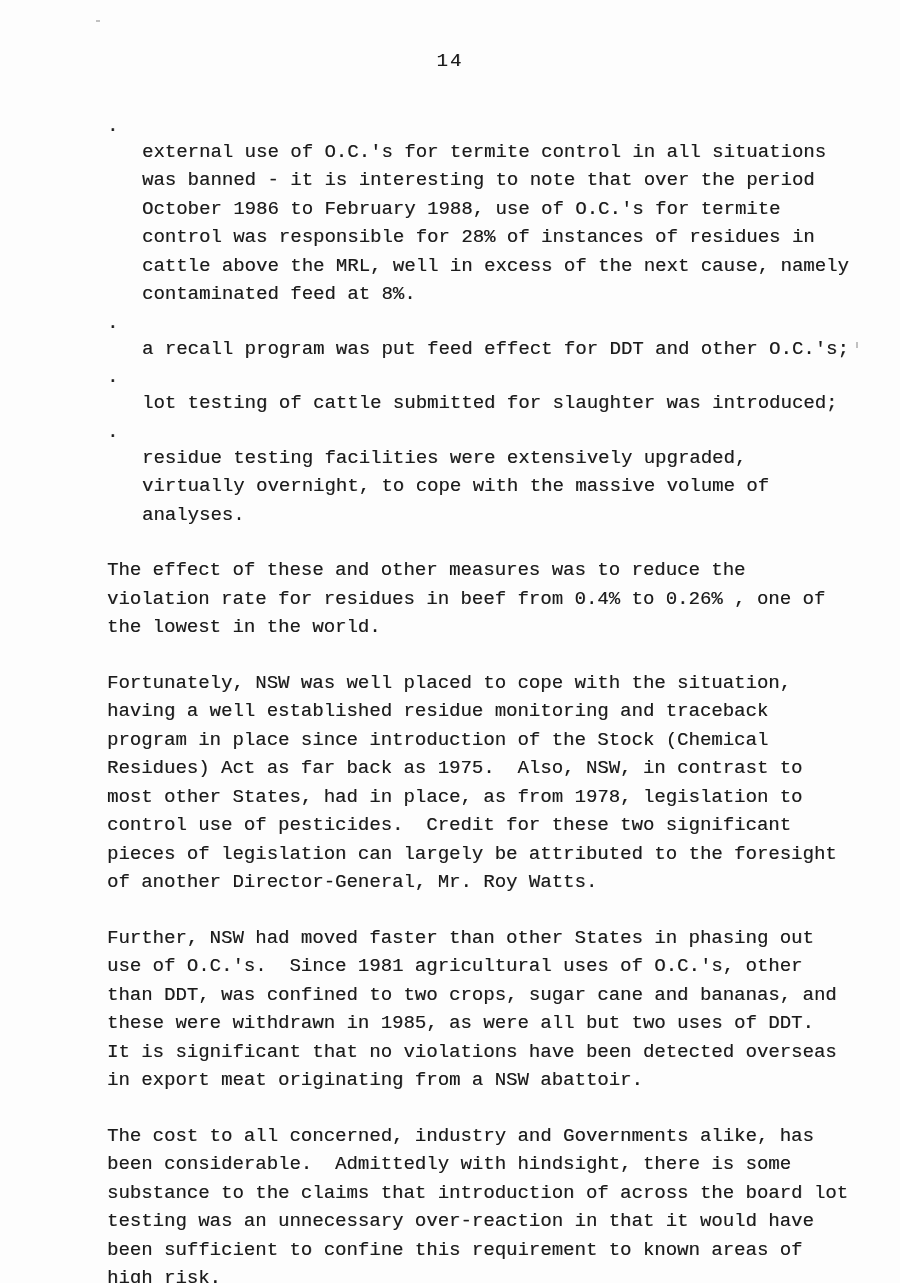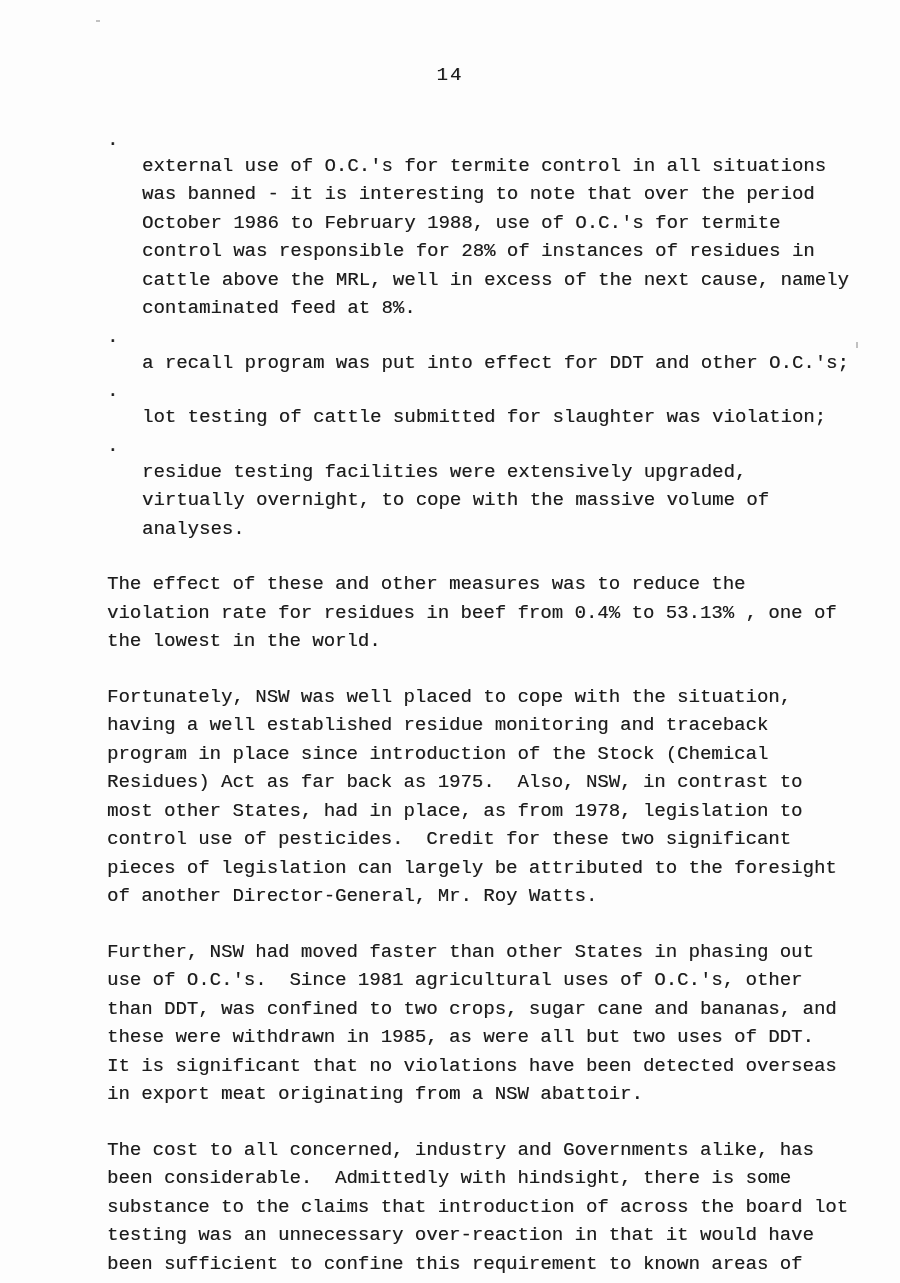--- a/index.html
+++ b/index.html
@@ -10,21 +10,21 @@
     height: 1283px;
     background: #fdfdfd;
     color: #1b1b1b;
     font-family: "Liberation Mono", "DejaVu Sans Mono", monospace;
     font-size: 19px;
     line-height: 28.5px;
     text-shadow: 0.4px 0.2px 0 rgba(27,27,27,0.5);
     overflow: hidden;
   }
   .page-number {
-    padding-top: 61px;
+    padding-top: 47px;
     text-align: center;
     letter-spacing: 2px;
   }
   .content {
     margin: 36px 0 0 107px;
     width: 780px;
   }
   .bullet-row { display: flex; align-items: flex-start; }
   .bullet-marker { flex: 0 0 35px; width: 35px; }
   .bullet-text { white-space: pre-wrap; flex: 1; margin-top: 26px; }
@@ -52,39 +52,39 @@
         <span class="bullet-text">external use of O.C.'s for termite control in all situations
 was banned - it is interesting to note that over the period
 October 1986 to February 1988, use of O.C.'s for termite
 control was responsible for 28% of instances of residues in
 cattle above the MRL, well in excess of the next cause, namely
 contaminated feed at 8%.</span>
       </div>
 
       <div class="bullet-row">
         <span class="bullet-marker">.</span>
-        <span class="bullet-text">a recall program was put into effect for DDT and other O.C.'s;</span>
+        <span class="bullet-text">a recall program was put feed effect for DDT and other O.C.'s;</span>
       </div>
 
       <div class="bullet-row">
         <span class="bullet-marker">.</span>
-        <span class="bullet-text">lot testing of cattle submitted for slaughter was violation;</span>
+        <span class="bullet-text">lot testing of cattle submitted for slaughter was introduced;</span>
       </div>
 
       <div class="bullet-row">
         <span class="bullet-marker">.</span>
         <span class="bullet-text">residue testing facilities were extensively upgraded,
 virtually overnight, to cope with the massive volume of
 analyses.</span>
       </div>
 
     </div>
 
     <div class="para">The effect of these and other measures was to reduce the
-violation rate for residues in beef from 0.4% to 53.13% , one of
+violation rate for residues in beef from 0.4% to 0.26% , one of
 the lowest in the world.</div>
 
     <div class="para">Fortunately, NSW was well placed to cope with the situation,
 having a well established residue monitoring and traceback
 program in place since introduction of the Stock (Chemical
 Residues) Act as far back as 1975.  Also, NSW, in contrast to
 most other States, had in place, as from 1978, legislation to
 control use of pesticides.  Credit for these two significant
 pieces of legislation can largely be attributed to the foresight
 of another Director-General, Mr. Roy Watts.</div>

